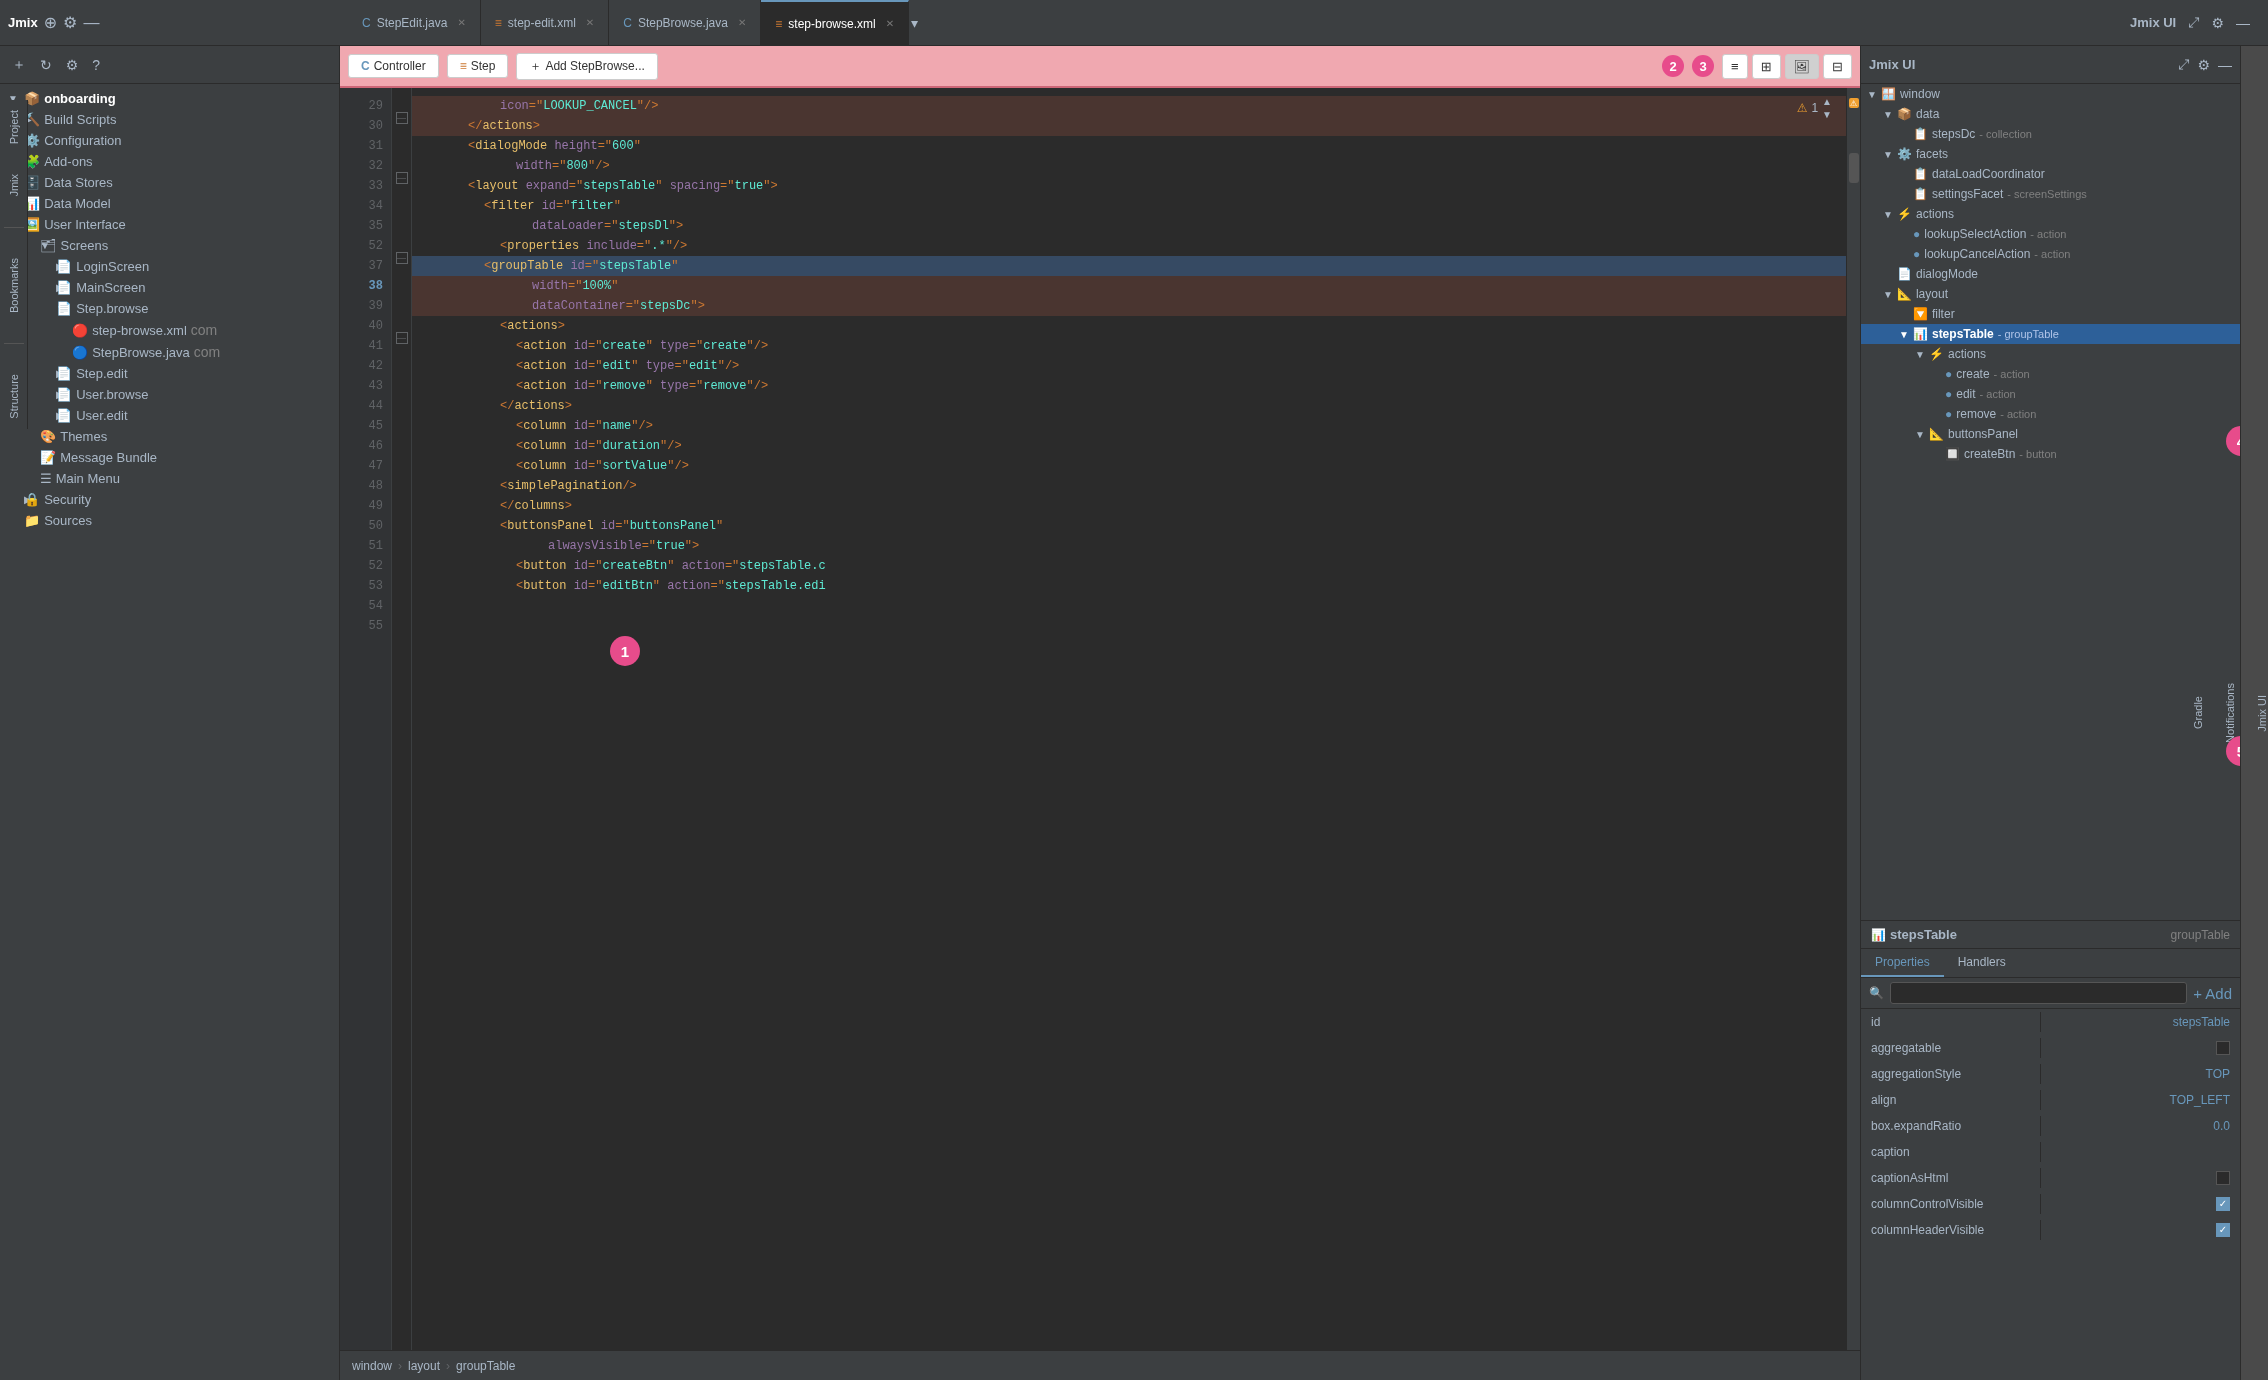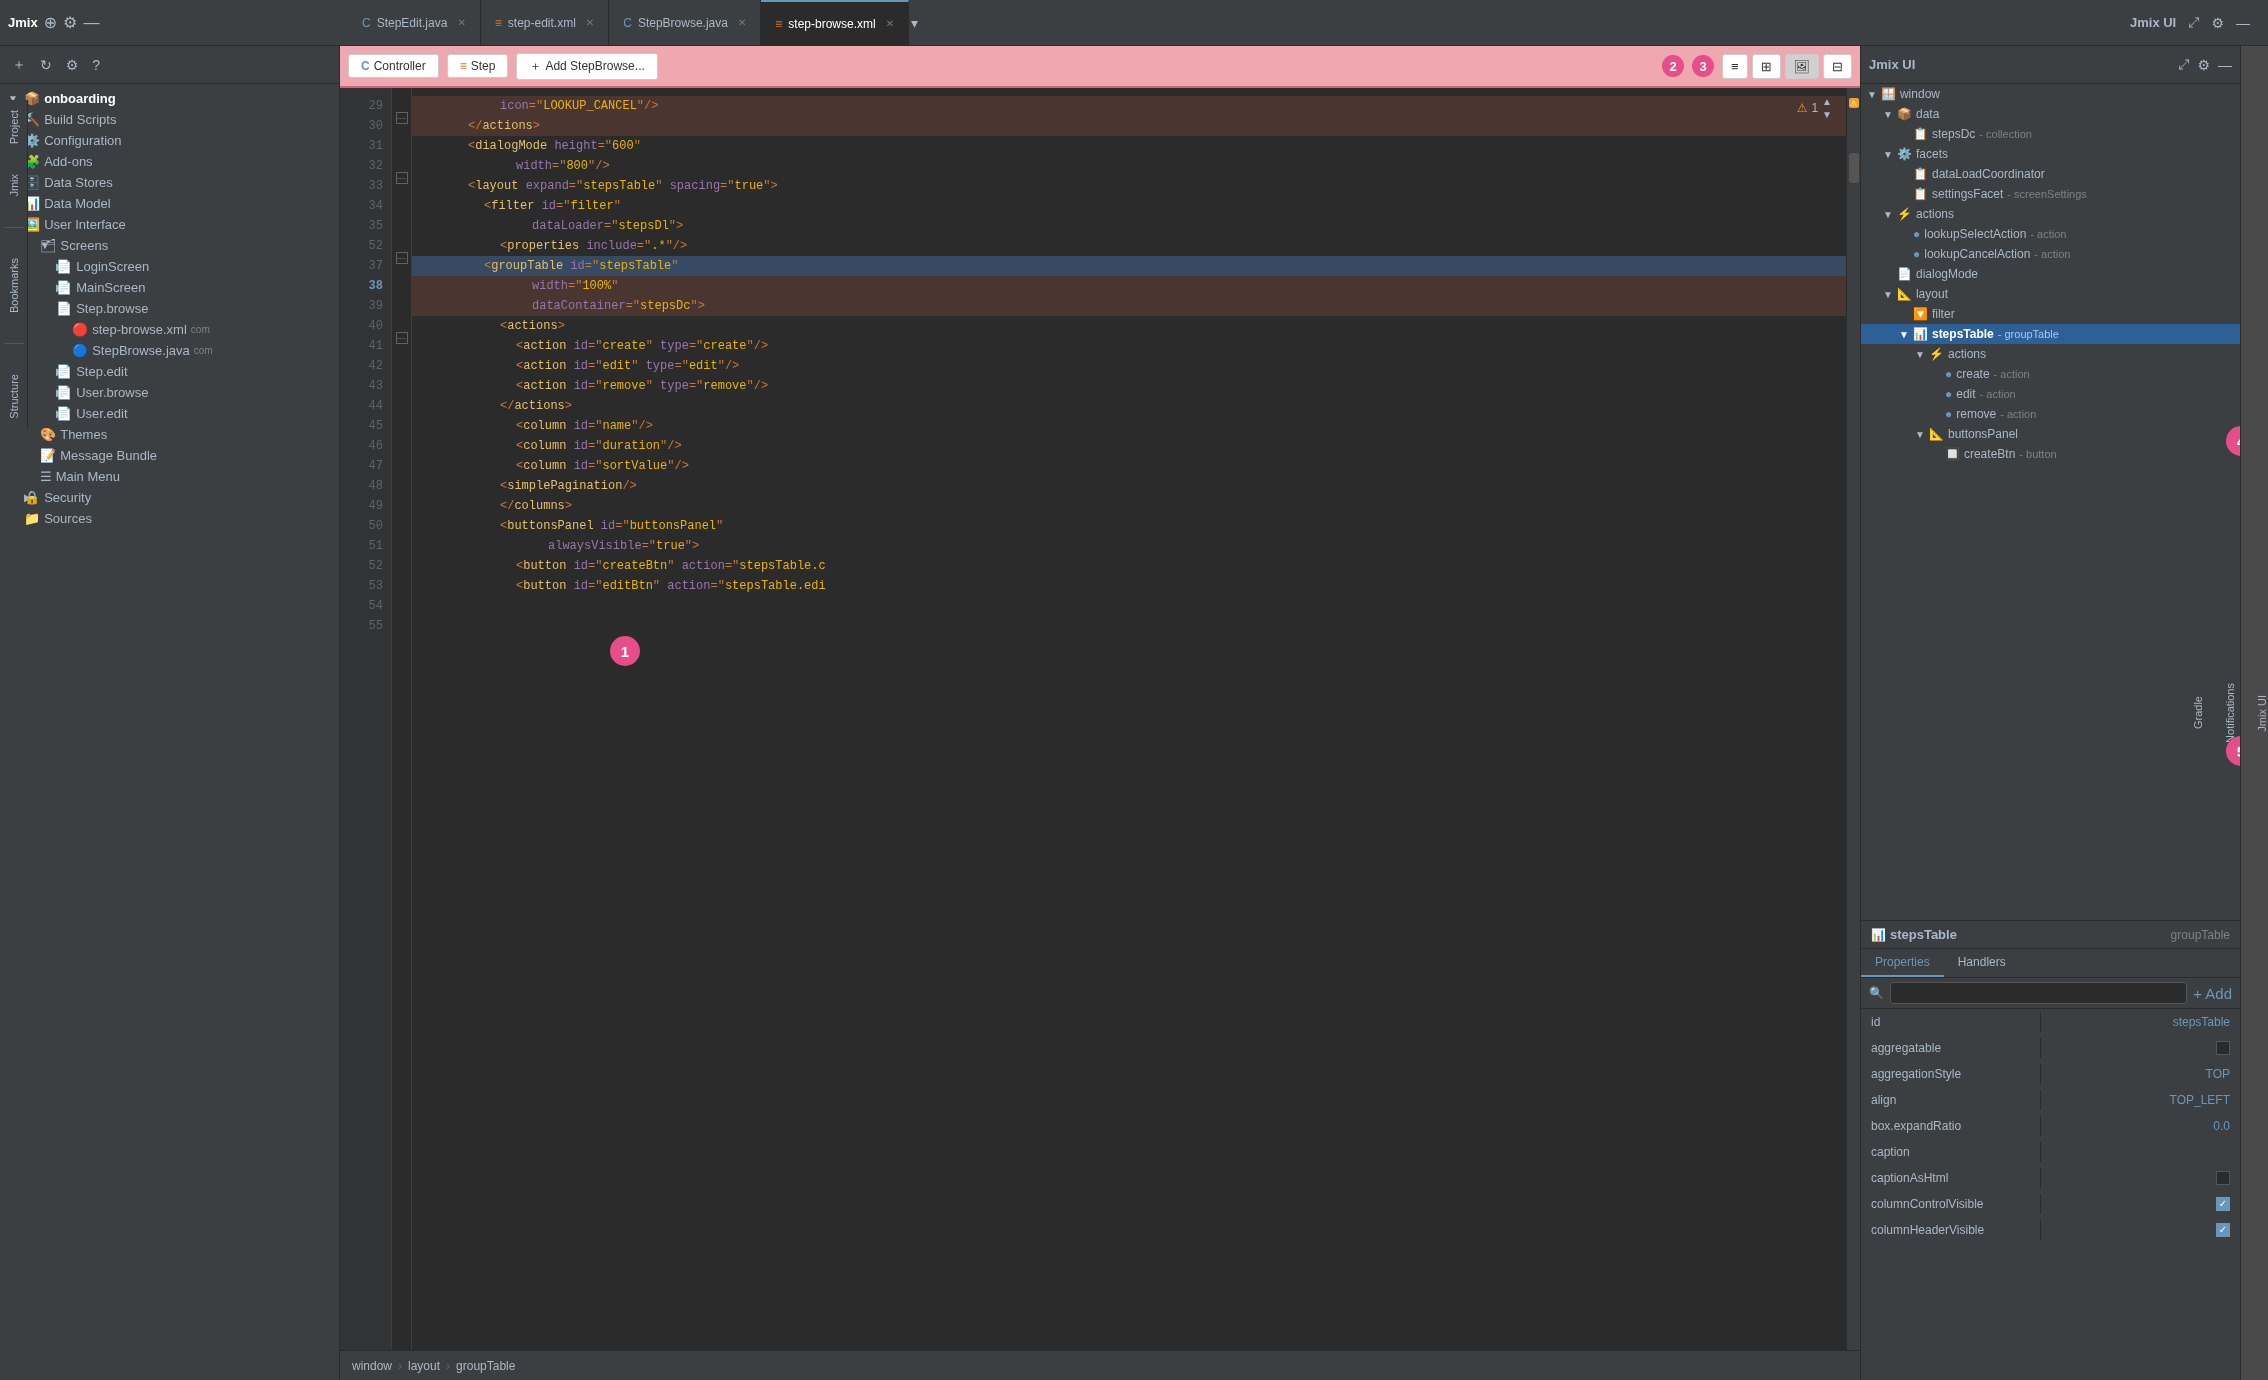--- a/index.html
+++ b/index.html
@@ -24,21 +24,21 @@
 
     
     .sidebar { width: 340px; background: #3c3f41; border-right: 1px solid #2b2b2b; display: flex; flex-direction: column; overflow: hidden; flex-shrink: 0; }
     .sidebar-toolbar { display: flex; align-items: center; padding: 4px 8px; gap: 6px; border-bottom: 1px solid #2b2b2b; height: 38px; }
     .sidebar-toolbar-btn { font-size: 14px; color: #a9b7c6; cursor: pointer; padding: 2px 4px; }
     .sidebar-tree { flex: 1; overflow-y: auto; padding: 4px 0; }
     .tree-item { display: flex; align-items: center; padding: 3px 8px; cursor: pointer; white-space: nowrap; }
     .tree-arrow { width: 16px; font-size: 10px; color: #a9b7c6; flex-shrink: 0; }
     .tree-icon { margin-right: 4px; font-size: 13px; flex-shrink: 0; }
     .tree-label { font-size: 13px; color: #a9b7c6; }
-    .tree-sub-label { font-size: 10px; color: #808080; margin-left: 4px; }
+    .tree-sub-label { font-size: 14px; color: #808080; margin-left: 4px; }
 
     
     .editor-area { flex: 1; display: flex; flex-direction: column; background: #2b2b2b; overflow: hidden; }
     .editor-toolbar { display: flex; align-items: center; background: #f0a8b0; height: 42px; padding: 0 8px; gap: 8px; flex-shrink: 0; border-bottom: 2px solid #cc6677; }
     .editor-tab-btn { display: flex; align-items: center; padding: 4px 12px; background: #fff; border: 1px solid #ccc; border-radius: 3px; cursor: pointer; font-size: 12px; color: #333; gap: 4px; }
     .circle-num { width: 22px; height: 22px; border-radius: 50%; background: #e74c8b; color: #fff; font-size: 13px; font-weight: bold; display: flex; align-items: center; justify-content: center; flex-shrink: 0; }
     .editor-spacer { flex: 1; }
     .editor-view-btns { display: flex; gap: 4px; }
     .view-btn { padding: 4px 8px; background: #fff; border: 1px solid #ccc; border-radius: 3px; cursor: pointer; font-size: 13px; color: #333; }
     .view-btn.active { background: #d0d0d0; }
@@ -50,21 +50,21 @@
     .line-num { padding: 0 8px 0 4px; font-size: 12px; color: #606366; line-height: 20px; font-family: 'Courier New', monospace; }
     .code-lines { flex: 1; padding: 8px 0; overflow-x: auto; }
     .code-line { display: flex; align-items: center; line-height: 20px; padding: 0 8px; font-family: 'Courier New', monospace; font-size: 12px; min-height: 20px; position: relative; }
     .code-line.highlighted { background: #4a3530; }
     .code-line.selected-line { background: #364a63; }
 
     
     .xml-bracket { color: #cc7832; }
     .xml-tag { color: #e8bf6a; }
     .xml-attr { color: #9876aa; }
-    .xml-value { color: #eab308; }
+    .xml-value { color: #5eead4; }
 
     
     .breadcrumb-bar { height: 30px; background: #3c3f41; border-top: 1px solid #2b2b2b; display: flex; align-items: center; padding: 0 12px; gap: 6px; flex-shrink: 0; }
     .breadcrumb-item { font-size: 12px; color: #a9b7c6; }
     .breadcrumb-sep { color: #606366; }
 
     
     .right-panel { width: 380px; background: #3c3f41; border-left: 1px solid #2b2b2b; display: flex; flex-direction: column; overflow: hidden; flex-shrink: 0; }
     .right-panel-header { display: flex; align-items: center; background: #3c3f41; height: 38px; padding: 0 8px; border-bottom: 1px solid #2b2b2b; gap: 8px; }
     .right-panel-title { font-size: 13px; color: #a9b7c6; font-weight: bold; flex: 1; }

